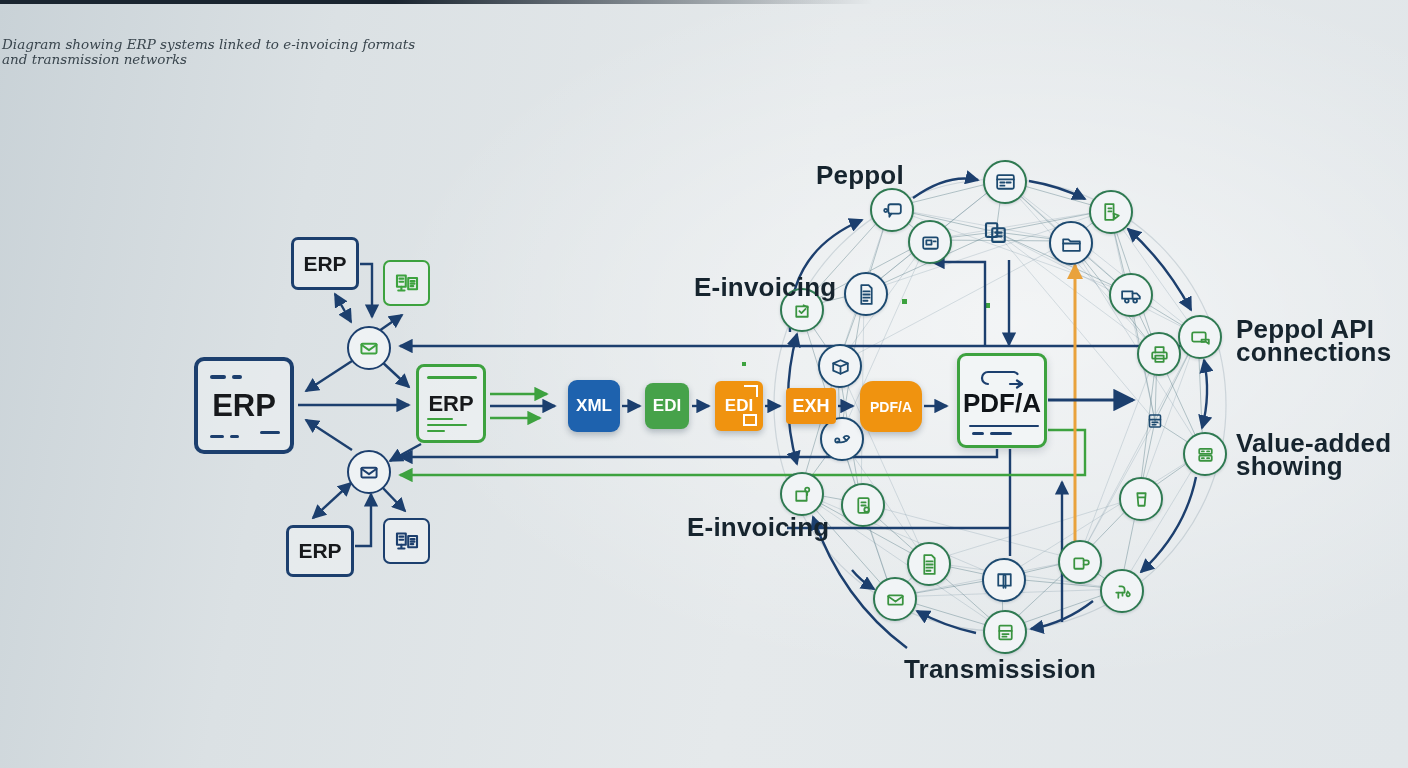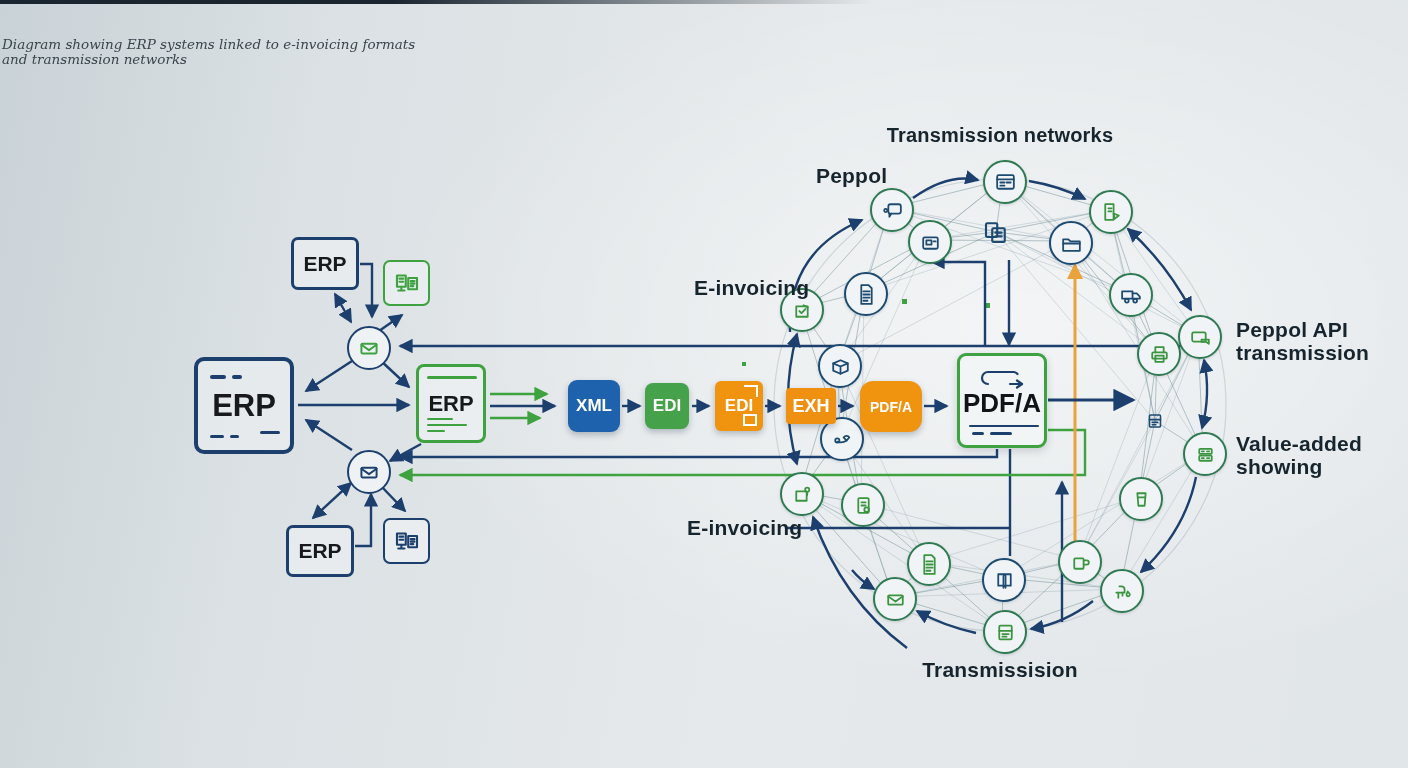--- a/index.html
+++ b/index.html
@@ -40,21 +40,21 @@
   .edi-g::before{content:"";position:absolute;left:-5px;top:6px;bottom:6px;width:7px;background:#2e7d32;border-radius:3px;z-index:-1;}
   .edi-g::after{content:"";position:absolute;right:-5px;top:6px;bottom:6px;width:7px;background:#2e7d32;border-radius:3px;z-index:-1;}
   .edi-o{background:#f0930f;border-radius:6px;font-size:17px;}
   .edi-o::before{content:"";position:absolute;right:5px;top:4px;width:12px;height:10px;border:2.5px solid #fff;border-left:none;border-bottom:none;}
   .edi-o::after{content:"";position:absolute;right:6px;bottom:5px;width:10px;height:8px;border:2.5px solid #fff;}
   .exh{background:#ef9010;border-radius:4px;font-size:18px;box-shadow:0 3px 6px rgba(25,45,70,.28);}
   .pdfa-o{background:#f0930f;border-radius:13px;font-size:14px;}
   .pdfa-target{border:3px solid #3da23f;border-radius:9px;background:#f2f5f6;flex-direction:column;
     justify-content:flex-start;padding-top:10px;box-shadow:0 3px 8px rgba(25,45,70,.18);}
   .pdfa-target .pl{font-size:26px;font-weight:600;color:#101418;margin-top:-2px;}
-  .lbl{position:absolute;font-size:21px;font-weight:600;color:#16242e;letter-spacing:.2px;line-height:23px;}
+  .lbl{position:absolute;font-size:26px;font-weight:600;color:#16242e;letter-spacing:.2px;line-height:23px;}
   .lbl.center{transform:translateX(-50%);}
   svg.icon{display:block;}
 </style>
 </head>
 <body>
 
 <div class="stage">
   <div class="topstrip"></div>
   <div class="caption">Diagram showing ERP systems linked to e-invoicing formats and transmission networks</div>
 
@@ -459,26 +459,25 @@
         <path d="M14 18a6 6 0 010-12h26a6 6 0 013.5 2"></path>
         <path d="M36 18h12"></path>
         <path d="M48 18l-5-3.5 M48 18l-5 3.5"></path>
       </svg>
     <span class="pl">PDF/A</span>
     <span class="nline" style="left:9px;bottom:18px;width:70px;height:2.5px;"></span>
     <span class="nline" style="left:12px;bottom:10px;width:12px;height:3px;"></span>
     <span class="nline" style="left:30px;bottom:10px;width:22px;height:3px;"></span>
   </div>
 
-  <div class="lbl center" style="left:1000px;top:124px;font-size:20px;">Transmission networks</div>
   <div class="lbl" style="left:816px;top:164px;">Peppol</div>
   <div class="lbl" style="left:694px;top:276px;">E-invoicing</div>
   <div class="lbl" style="left:687px;top:516px;">E-invoicing</div>
   <div class="lbl" style="left:1236px;top:318px;">
     <div>Peppol API</div>
-    <div>transmission</div>
+    <div>connections</div>
   </div>
   <div class="lbl" style="left:1236px;top:432px;">
     <div>Value-added</div>
     <div>showing</div>
   </div>
   <div class="lbl center" style="left:1000px;top:658px;">Transmissision</div>
 </div>
 
 </body></html>

